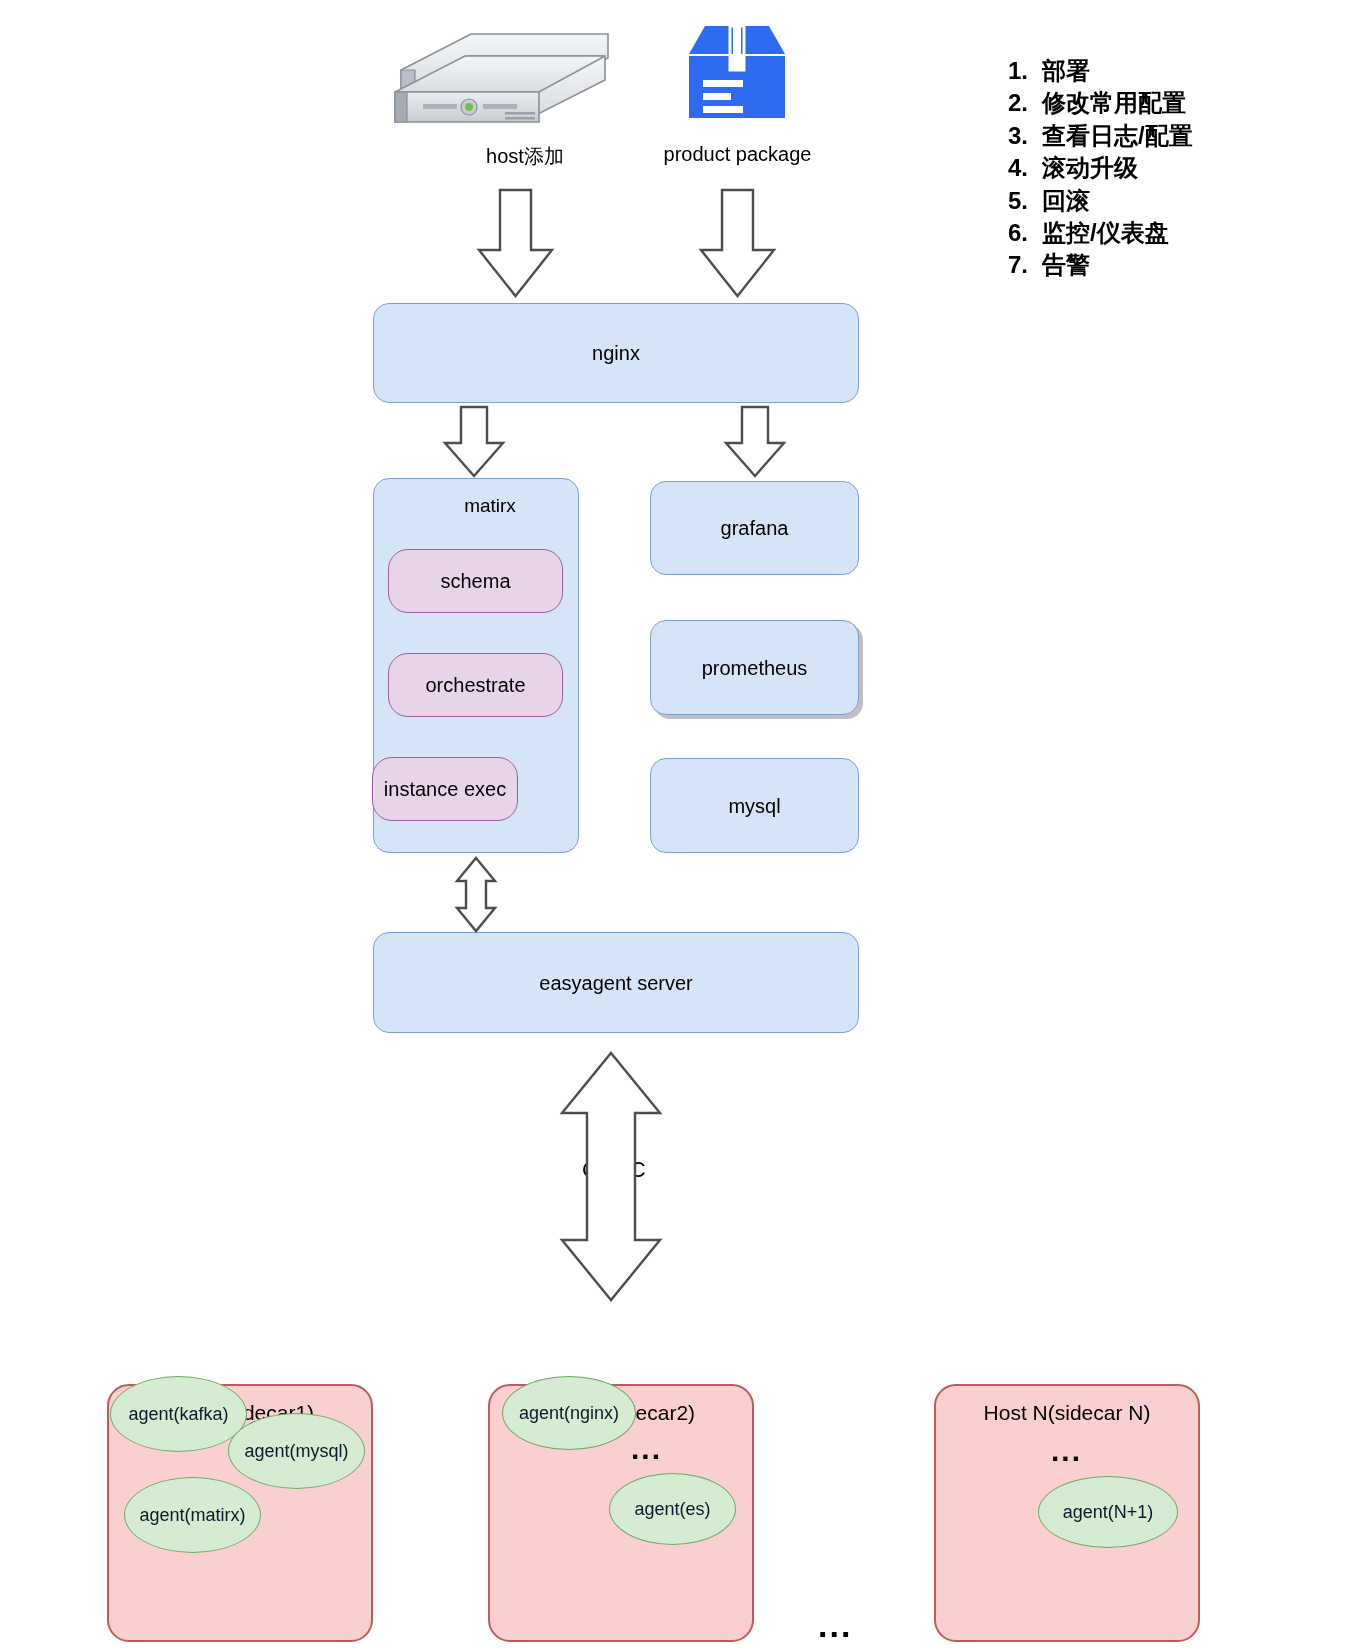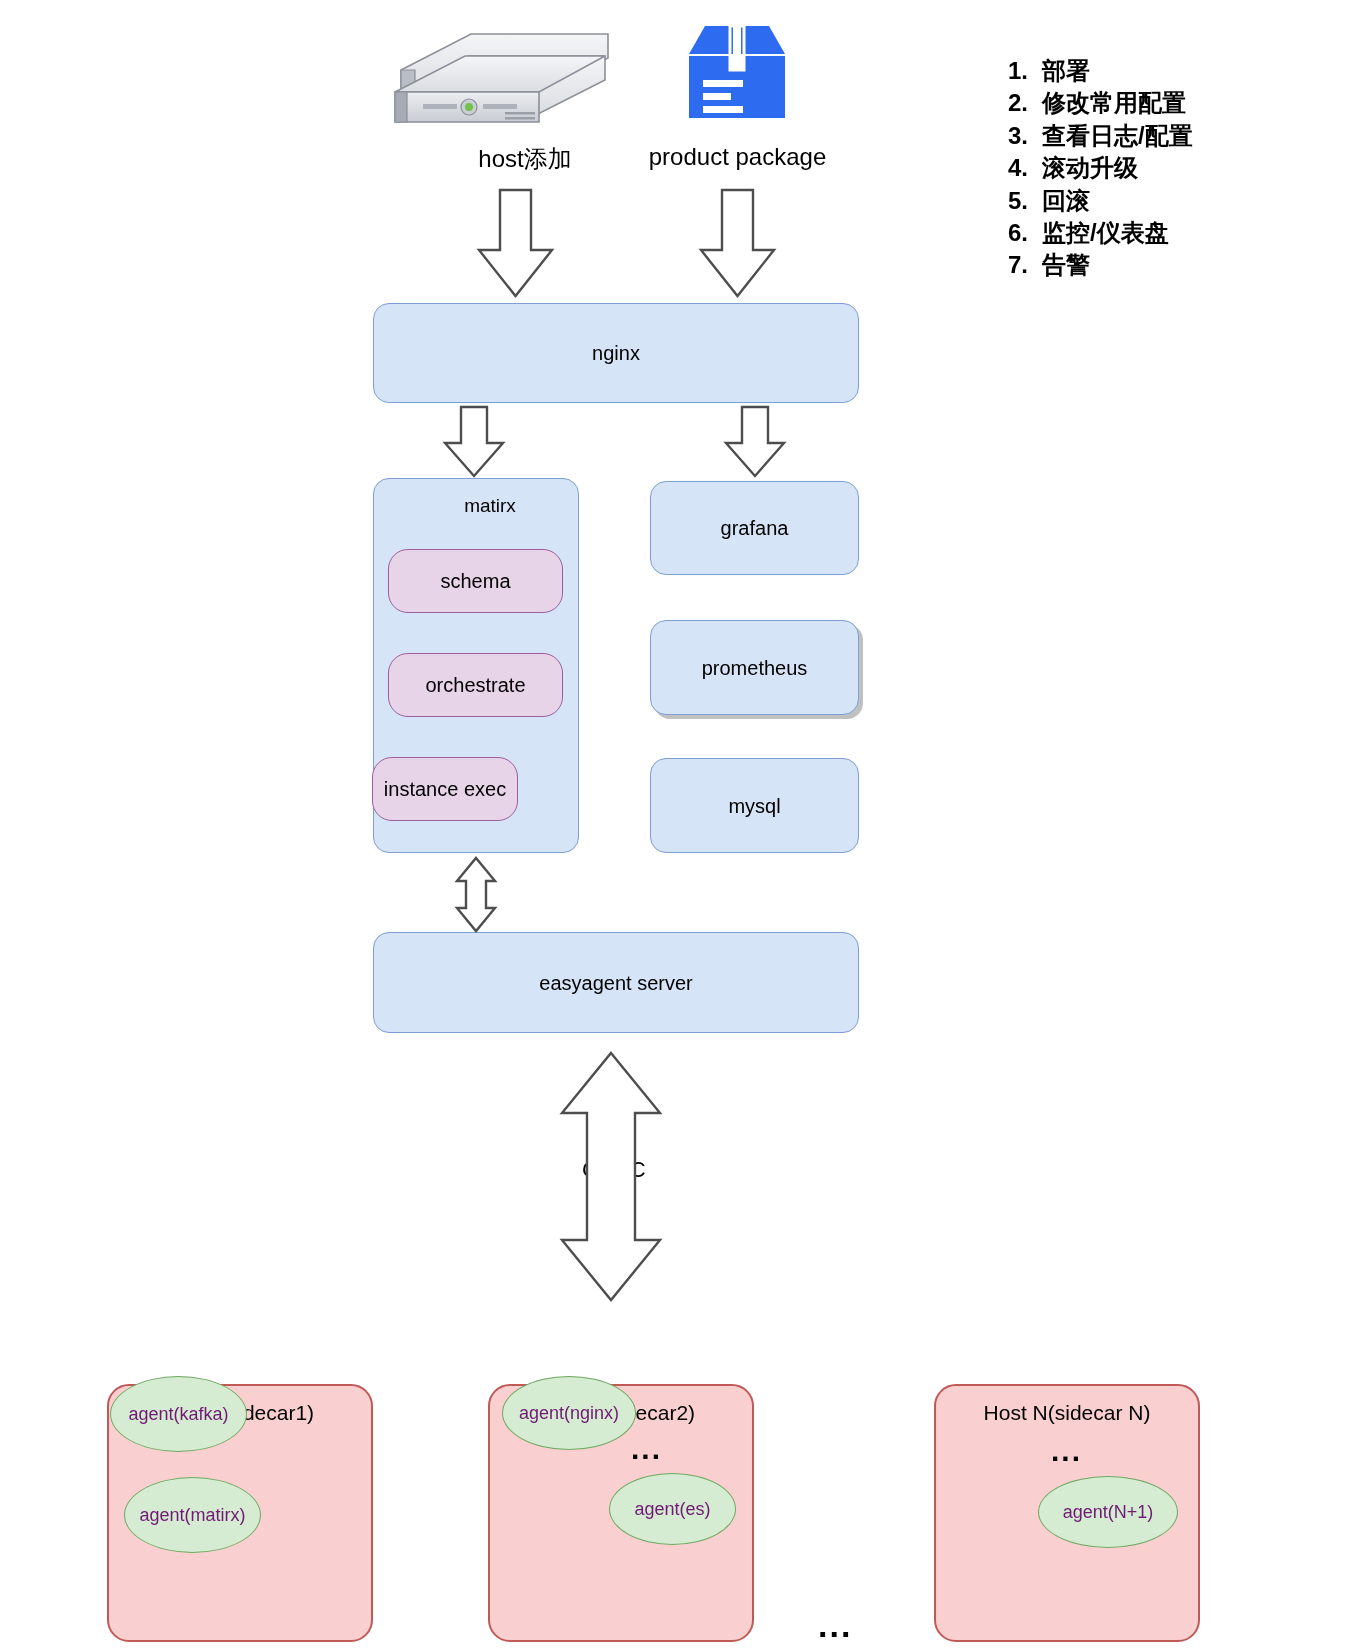--- a/index.html
+++ b/index.html
@@ -62,41 +62,41 @@
     left: 0; right: 0;
     text-align: center;
     font-size: 19px;
     color: #000;
   }
 
   
   .caption {
     position: absolute;
     text-align: center;
-    font-size: 24px;
+    font-size: 20px;
     color: #000;
     white-space: nowrap;
   }
   .node-label {
     font-size: 20px;
     line-height: 1.2;
   }
 
   
   .agent-ellipse {
     position: absolute;
     box-sizing: border-box;
     background: #d6ecd2;
     border: 1.6px solid #6fa863;
     border-radius: 50%;
     display: flex;
     align-items: center;
     justify-content: center;
     font-size: 18px;
-    color: #701a75;
+    color: #0f172a;
     white-space: nowrap;
   }
   .host-title {
     position: absolute;
     left: 0; right: 0;
     text-align: center;
     font-size: 21px;
     color: #000;
   }
   .dots {
@@ -251,20 +251,23 @@
   </div>
 
   <div class="grpc-label" style="left:578px; top:1157px;">GRPC</div>
 
   <div class="node-red" style="position:absolute; left:107px; top:1384px; width:262px; height:254px;">
     <div class="host-title" style="top:15px;">Host1(sidecar1)</div>
   </div>
   <div class="agent-ellipse" style="left:110px; top:1376px; width:137px; height:76px;">
     <span>agent(kafka)</span>
   </div>
+  <div class="agent-ellipse" style="left:228px; top:1413px; width:137px; height:76px;">
+    <span>agent(mysql)</span>
+  </div>
   <div class="agent-ellipse" style="left:124px; top:1477px; width:137px; height:76px;">
     <span>agent(matirx)</span>
   </div>
 
   <div class="node-red" style="position:absolute; left:488px; top:1384px; width:262px; height:254px;">
     <div class="host-title" style="top:15px;">Host2(sidecar2)</div>
   </div>
   <div class="agent-ellipse" style="left:502px; top:1376px; width:134px; height:74px;">
     <span>agent(nginx)</span>
   </div>

